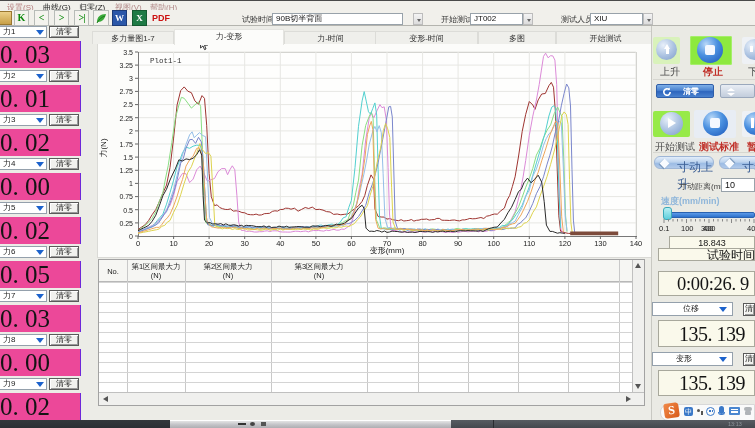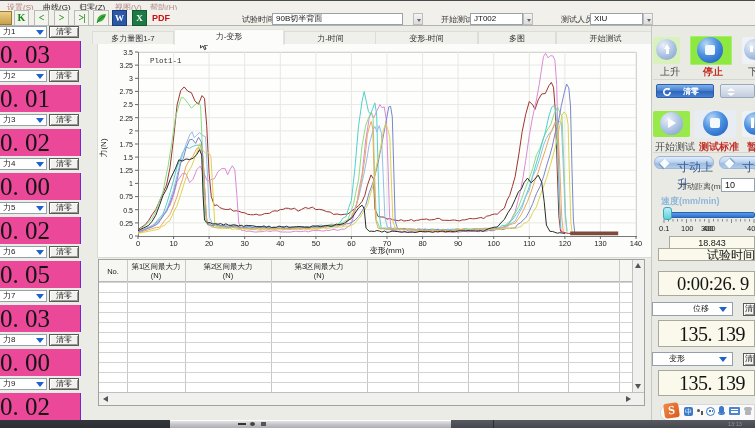--- a/index.html
+++ b/index.html
@@ -329,25 +329,25 @@
 <div class="btxt" style="left:681px;top:224px;font-size:7.5px;color:#222">100</div>
 <div class="btxt" style="left:703px;top:224px;font-size:7.5px;color:#222">400</div>
 <div class="btxt" style="left:701px;top:224px;font-size:7.5px;color:#222">300</div>
 <div class="btxt" style="left:747px;top:224px;font-size:7.5px;color:#222">400</div>
 
 <div class="ivory" style="left:669px;top:236px;width:86px;height:13px;font-family:'Liberation Sans';font-size:9px;text-align:center;line-height:12px">18.843</div>
 
 <div class="ivory" style="left:658px;top:248px;width:97px;height:13px;font-family:'Liberation Sans';font-size:12px;line-height:12px"><span style="margin-left:48px">试验时间</span></div>
 <div class="ivory" style="left:658px;top:271px;width:97px;height:25px;font-size:18.5px;line-height:24px;letter-spacing:-0.3px"><span style="margin-left:18px">0:00:26. 9</span></div>
 
-<div class="drop" style="left:652px;top:302px;width:81px;height:14px"><span style="padding-left:40px;line-height:12px">位移</span><i class="dar" style="right:5px;top:4px"></i></div>
+<div class="drop" style="left:652px;top:302px;width:81px;height:14px"><span style="padding-left:30px;line-height:12px">位移</span><i class="dar" style="right:5px;top:4px"></i></div>
 <div class="qbtn" style="left:743px;top:303px;width:12px;height:13px;overflow:hidden">清</div>
 <div class="ivory" style="left:658px;top:320px;width:97px;height:27px;font-size:20px;line-height:26px;letter-spacing:-0.5px"><span style="margin-left:20px">135. 139</span></div>
 
-<div class="drop" style="left:652px;top:352px;width:81px;height:14px"><span style="padding-left:16px;line-height:12px">变形</span><i class="dar" style="right:5px;top:4px"></i></div>
+<div class="drop" style="left:652px;top:352px;width:81px;height:14px"><span style="padding-left:23px;line-height:12px">变形</span><i class="dar" style="right:5px;top:4px"></i></div>
 <div class="qbtn" style="left:743px;top:353px;width:12px;height:13px;overflow:hidden">清</div>
 <div class="ivory" style="left:658px;top:370px;width:97px;height:26px;font-size:20px;line-height:25px;letter-spacing:-0.5px"><span style="margin-left:20px">135. 139</span></div>
 
 <div class="abs" style="left:660px;top:404px;width:95px;height:17px;background:#fafafa;border:1px solid #d8d8d8;border-radius:8px 0 0 8px"></div>
 <div class="abs" style="left:664px;top:403px;width:15px;height:15px;background:linear-gradient(135deg,#f08a4a,#d85a1a);border-radius:3px;transform:rotate(-8deg);color:#fff;font-weight:bold;font-family:'Liberation Serif',serif;font-size:12px;text-align:center;line-height:15px">S</div>
 <div class="abs" style="left:684px;top:407px;width:9px;height:9px;background:#3a78c8;border-radius:2px;color:#fff;font-size:7px;text-align:center;line-height:9px">中</div>
 <div class="abs" style="left:697px;top:409px;width:3px;height:3px;background:#555;border-radius:50%"></div>
 <div class="abs" style="left:701px;top:411px;width:2px;height:4px;background:#555"></div>
 <div class="abs" style="left:706px;top:407px;width:9px;height:9px;border:1.5px solid #3a78c8;border-radius:50%"></div>
 <div class="abs" style="left:709px;top:410px;width:1.5px;height:1.5px;background:#3a78c8"></div>

